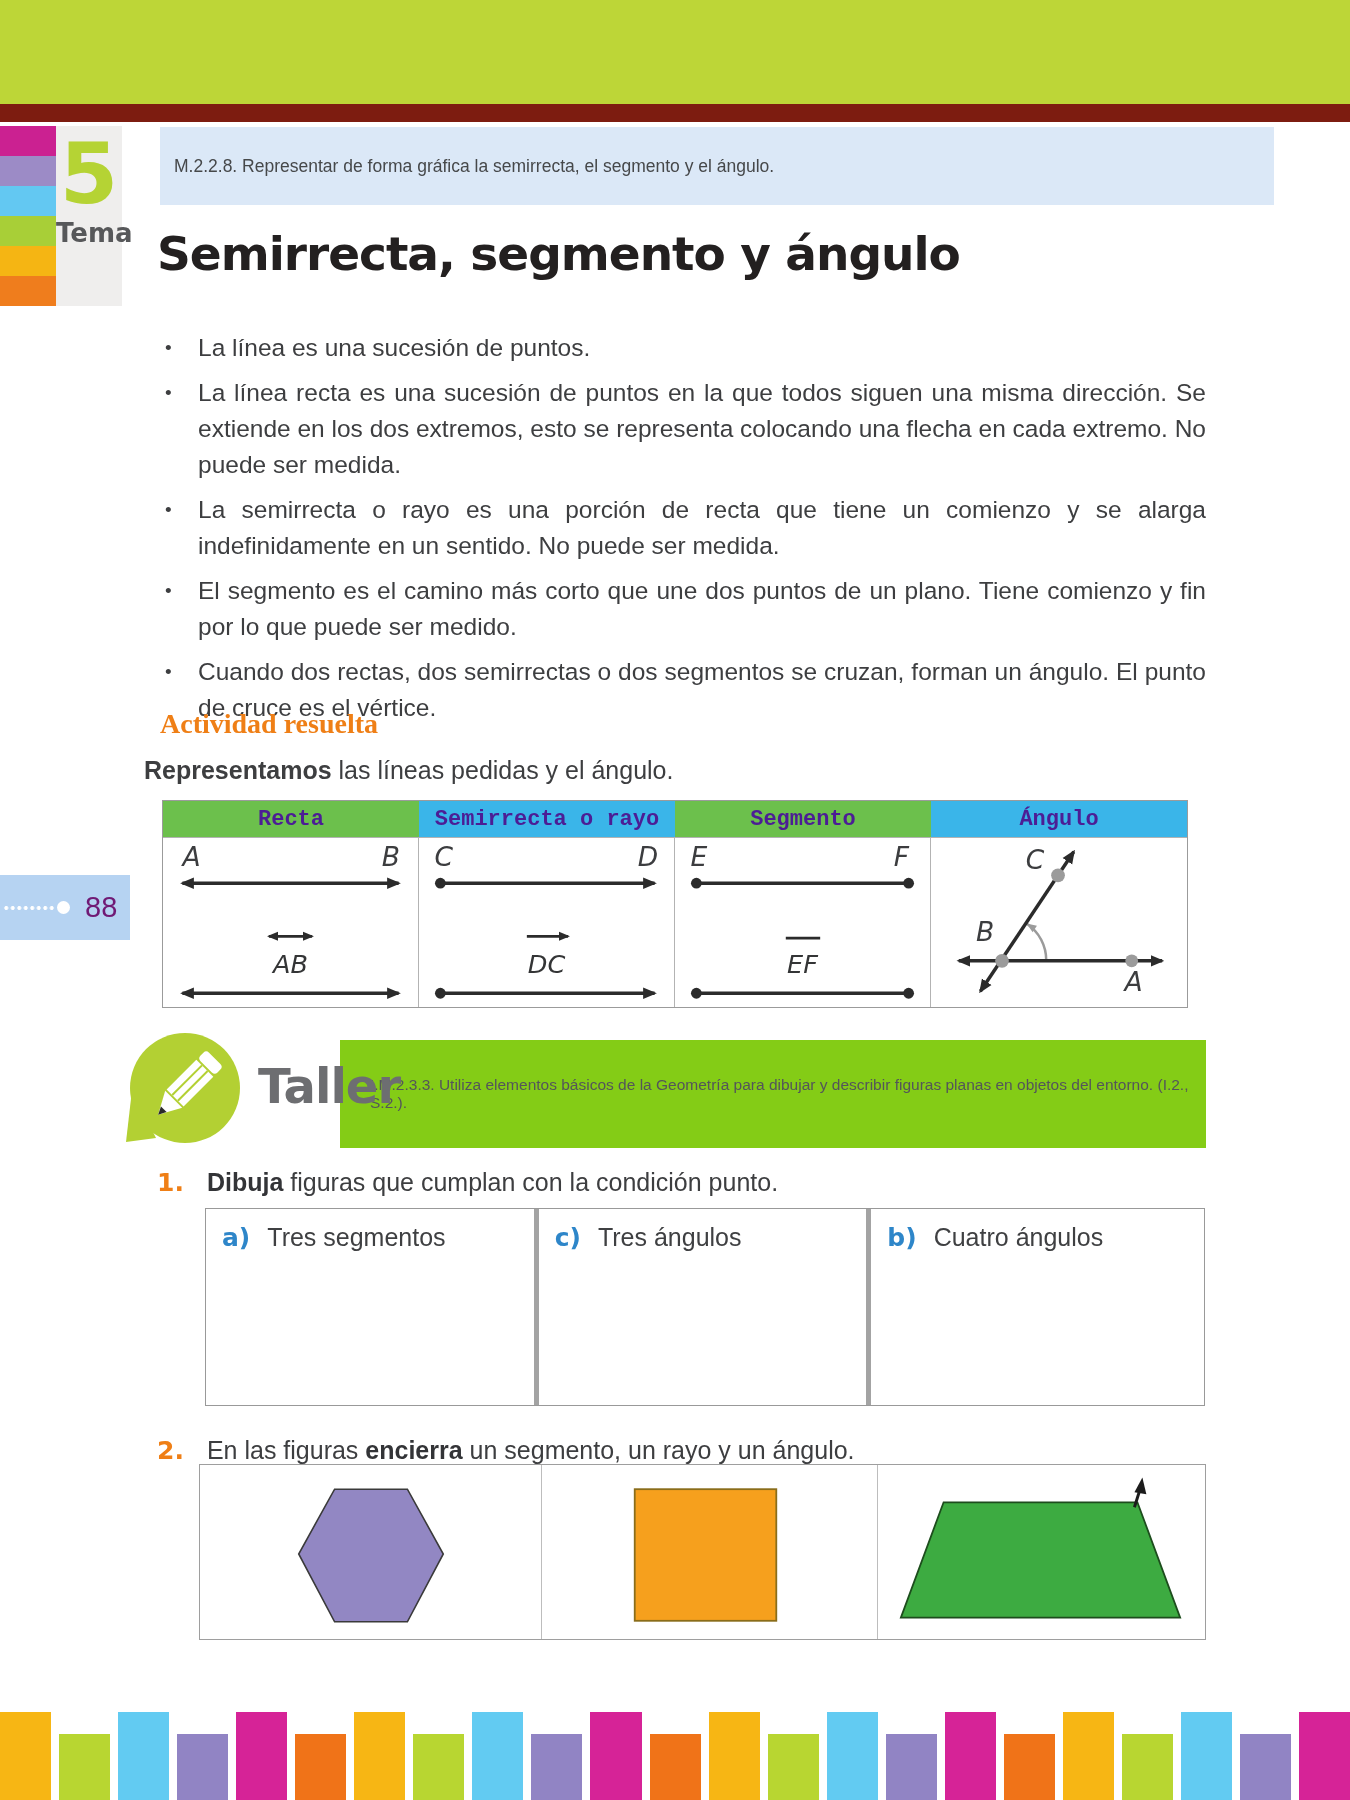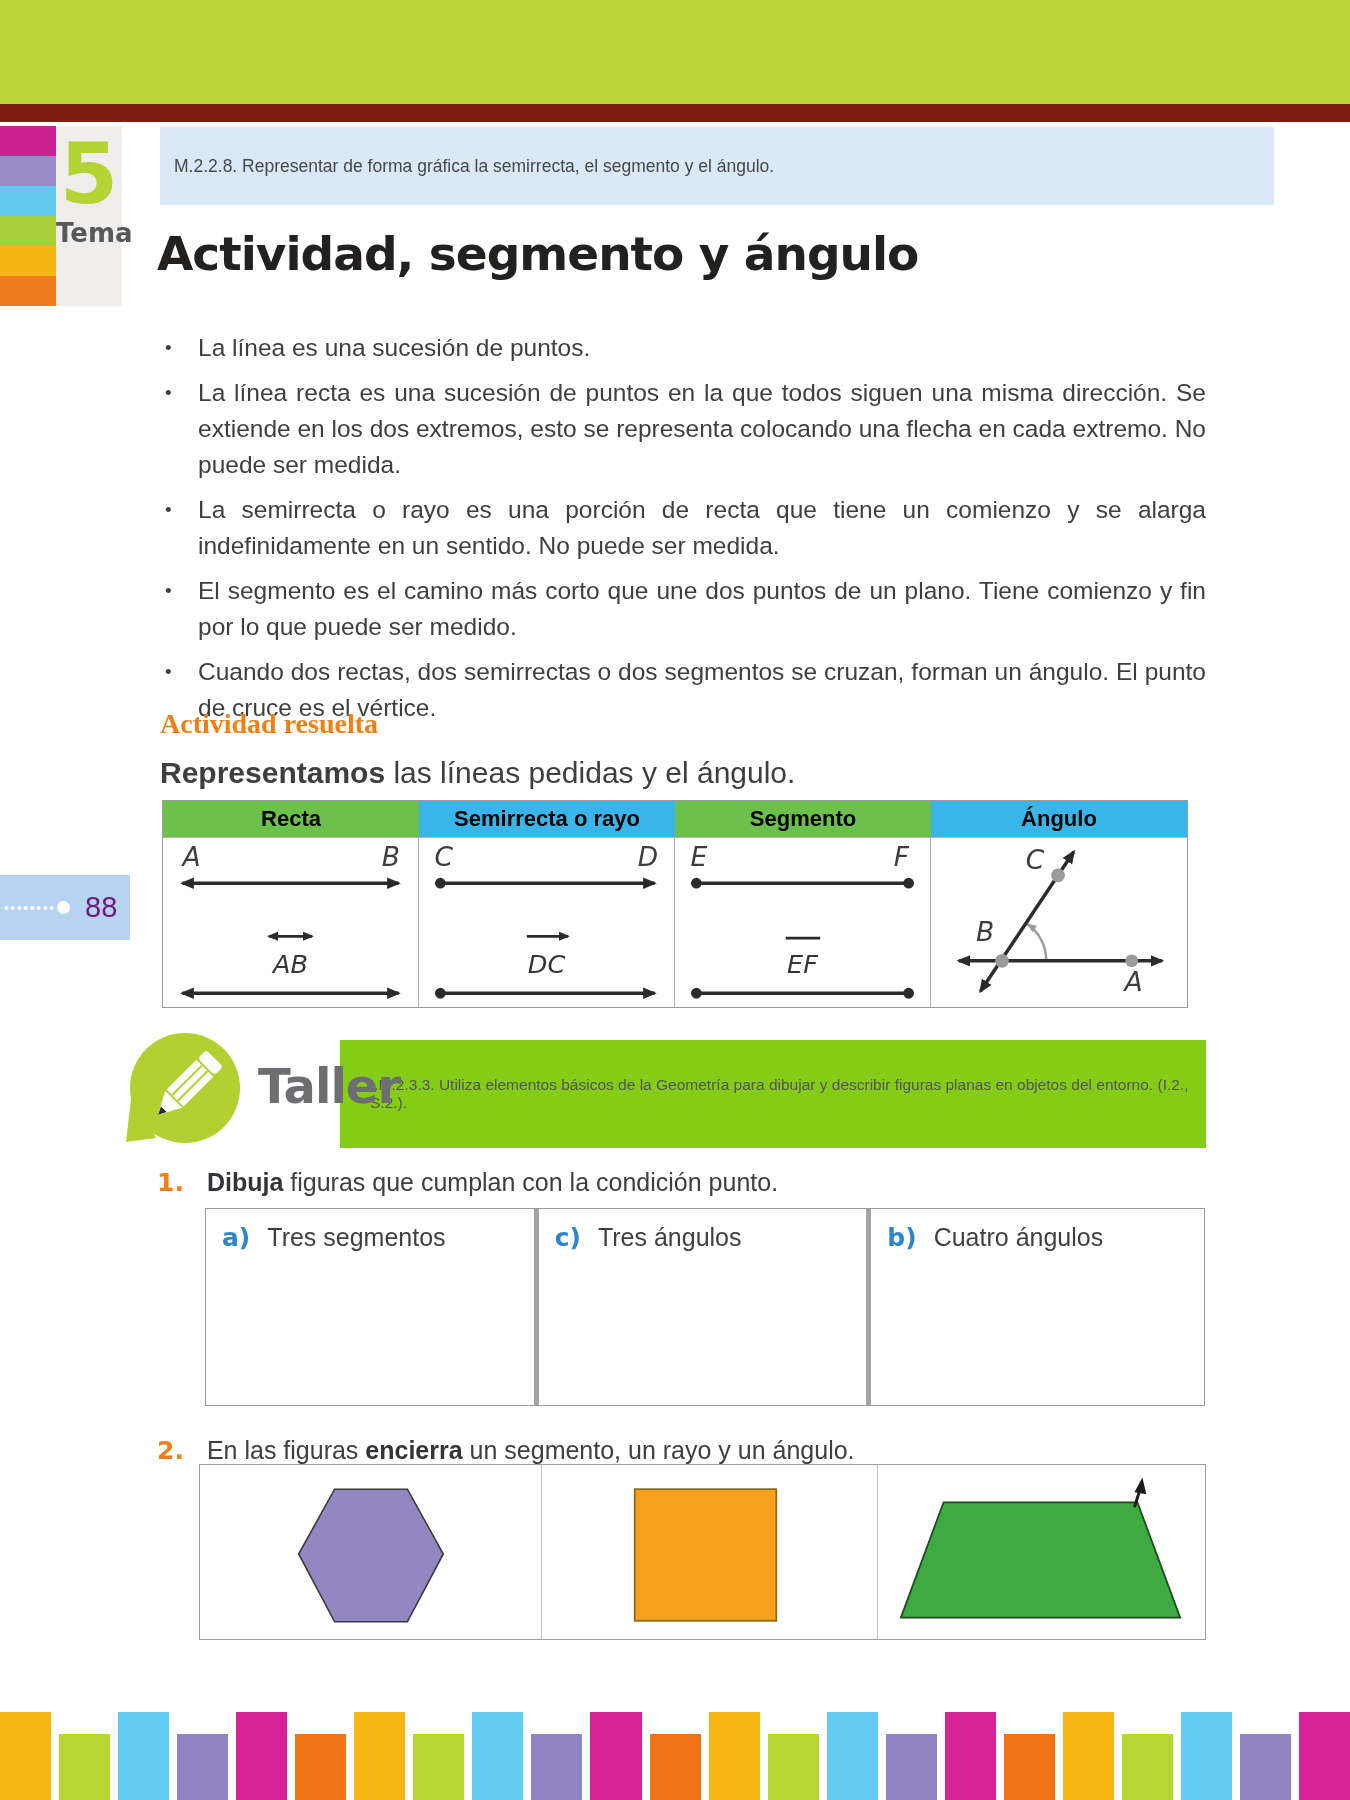--- a/index.html
+++ b/index.html
@@ -25,28 +25,28 @@
         font-size:47px;letter-spacing:-1px;color:#232020;}
 
   
   .bullet-list{position:absolute;left:160px;top:330px;width:1046px;margin:0;padding:0;list-style:none;
         font-size:24.5px;line-height:36px;}
   .bullet-list li{display:flex;margin-bottom:9px;}
   .bullet-list .dot{width:33px;flex:none;font-size:19px;padding-left:5px;color:#3d3e40;}
   .bullet-list .btxt{flex:1;text-align:justify;}
 
   .activity-heading{position:absolute;left:160px;top:708px;font-family:Liberation Serif, serif;font-weight:700;font-size:28px;}
-  .activity-intro{position:absolute;left:160px;top:756px;font-size:30px;}
+  .activity-intro{position:absolute;left:144px;top:756px;font-size:25px;}
   .activity-intro b{font-weight:700;}
 
   
   .geo-table{position:absolute;left:162px;top:800px;width:1026px;height:208px;border:1px solid #9b9b9b;
         box-sizing:border-box;display:grid;grid-template-columns:1fr 1fr 1fr 1fr;grid-template-rows:36px 1fr;background:#fff;}
-  .geo-head{display:flex;align-items:center;justify-content:center;color:#000000;font-weight:700;
-        font-family:Liberation Sans, sans-serif;font-size:22px;}
+  .geo-head{display:flex;align-items:center;justify-content:center;color:#4c1d95;font-weight:700;
+        font-family:Liberation Mono, monospace;font-size:22px;}
   .geo-cell{position:relative;border-right:1px solid #b3b3b3;border-top:1px solid #b3b3b3;}
   .geo-cell:last-child{border-right:none;}
   .geo-cell svg{position:absolute;inset:0;width:100%;height:100%;}
   .glyph{font-family:"DejaVu Sans",sans-serif;font-style:italic;font-size:27px;fill:#3c3d3f;}
   .nota{font-family:"DejaVu Sans",sans-serif;font-style:italic;font-size:26px;fill:#343536;text-anchor:middle;}
 
   
   .page-tab{position:absolute;left:0;top:875px;width:130px;height:65px;display:flex;align-items:center;}
   .tab-dots{width:52px;height:6px;margin-left:3px;
         background:radial-gradient(circle,#fff 1.7px,rgba(255,255,255,0) 2.2px);background-size:6.5px 6px;background-repeat:repeat-x;}
@@ -103,21 +103,21 @@
     </div>
   <div class="tema-box">
     <div class="tema-number" style="color: rgb(181, 211, 52);">5</div>
     <div class="tema-label">Tema</div>
   </div>
 
   <div class="standard-box" style="background-color: rgb(219, 232, 247);">
     <span>M.2.2.8. Representar de forma gráfica la semirrecta, el segmento y el ángulo.</span>
   </div>
 
-  <div class="page-title">Actividad, segmento y ángulo</div>
+  <div class="page-title">Semirrecta, segmento y ángulo</div>
 
   <ul class="bullet-list">
       <li>
         <span class="dot">•</span>
         <span class="btxt">La línea es una sucesión de puntos.</span>
       </li>
       <li>
         <span class="dot">•</span>
         <span class="btxt">La línea recta es una sucesión de puntos en la que todos siguen una misma dirección. Se extiende en los dos extremos, esto se representa colocando una flecha en cada extremo. No puede ser medida.</span>
       </li>

